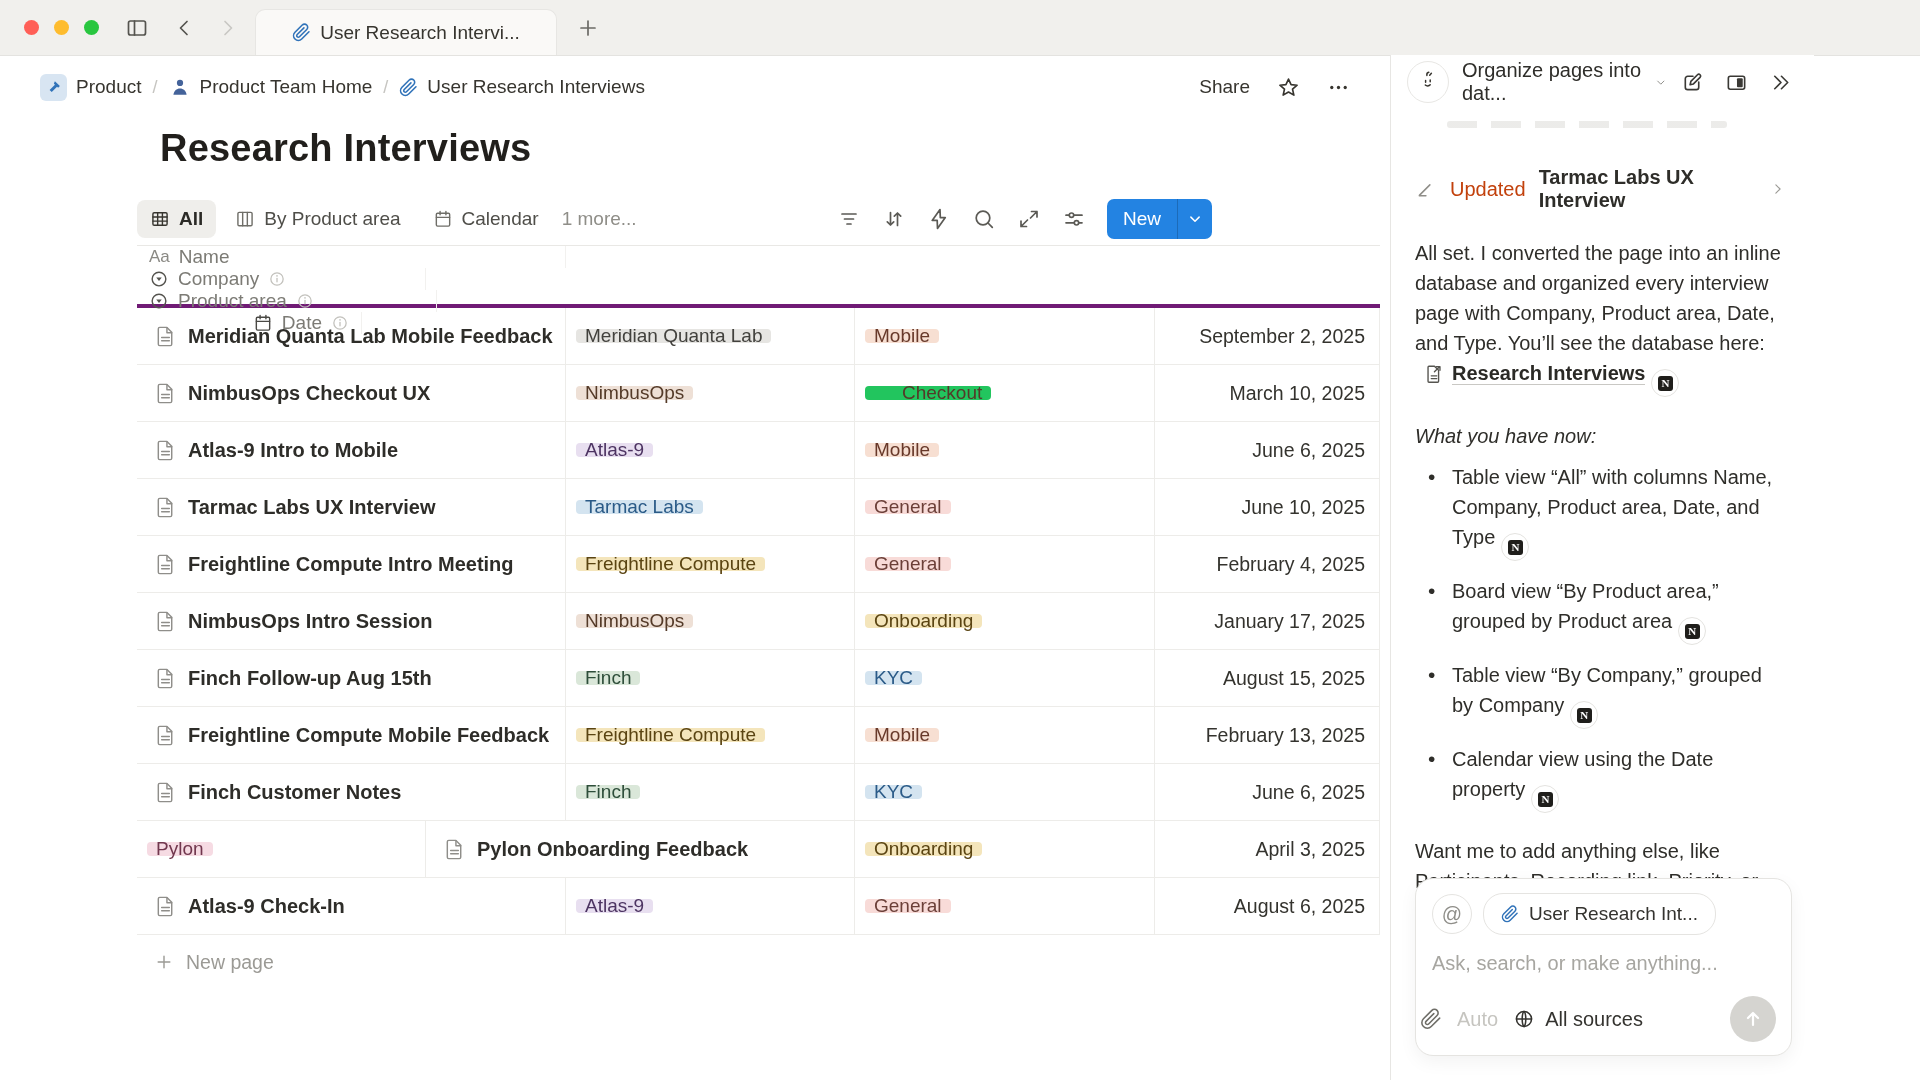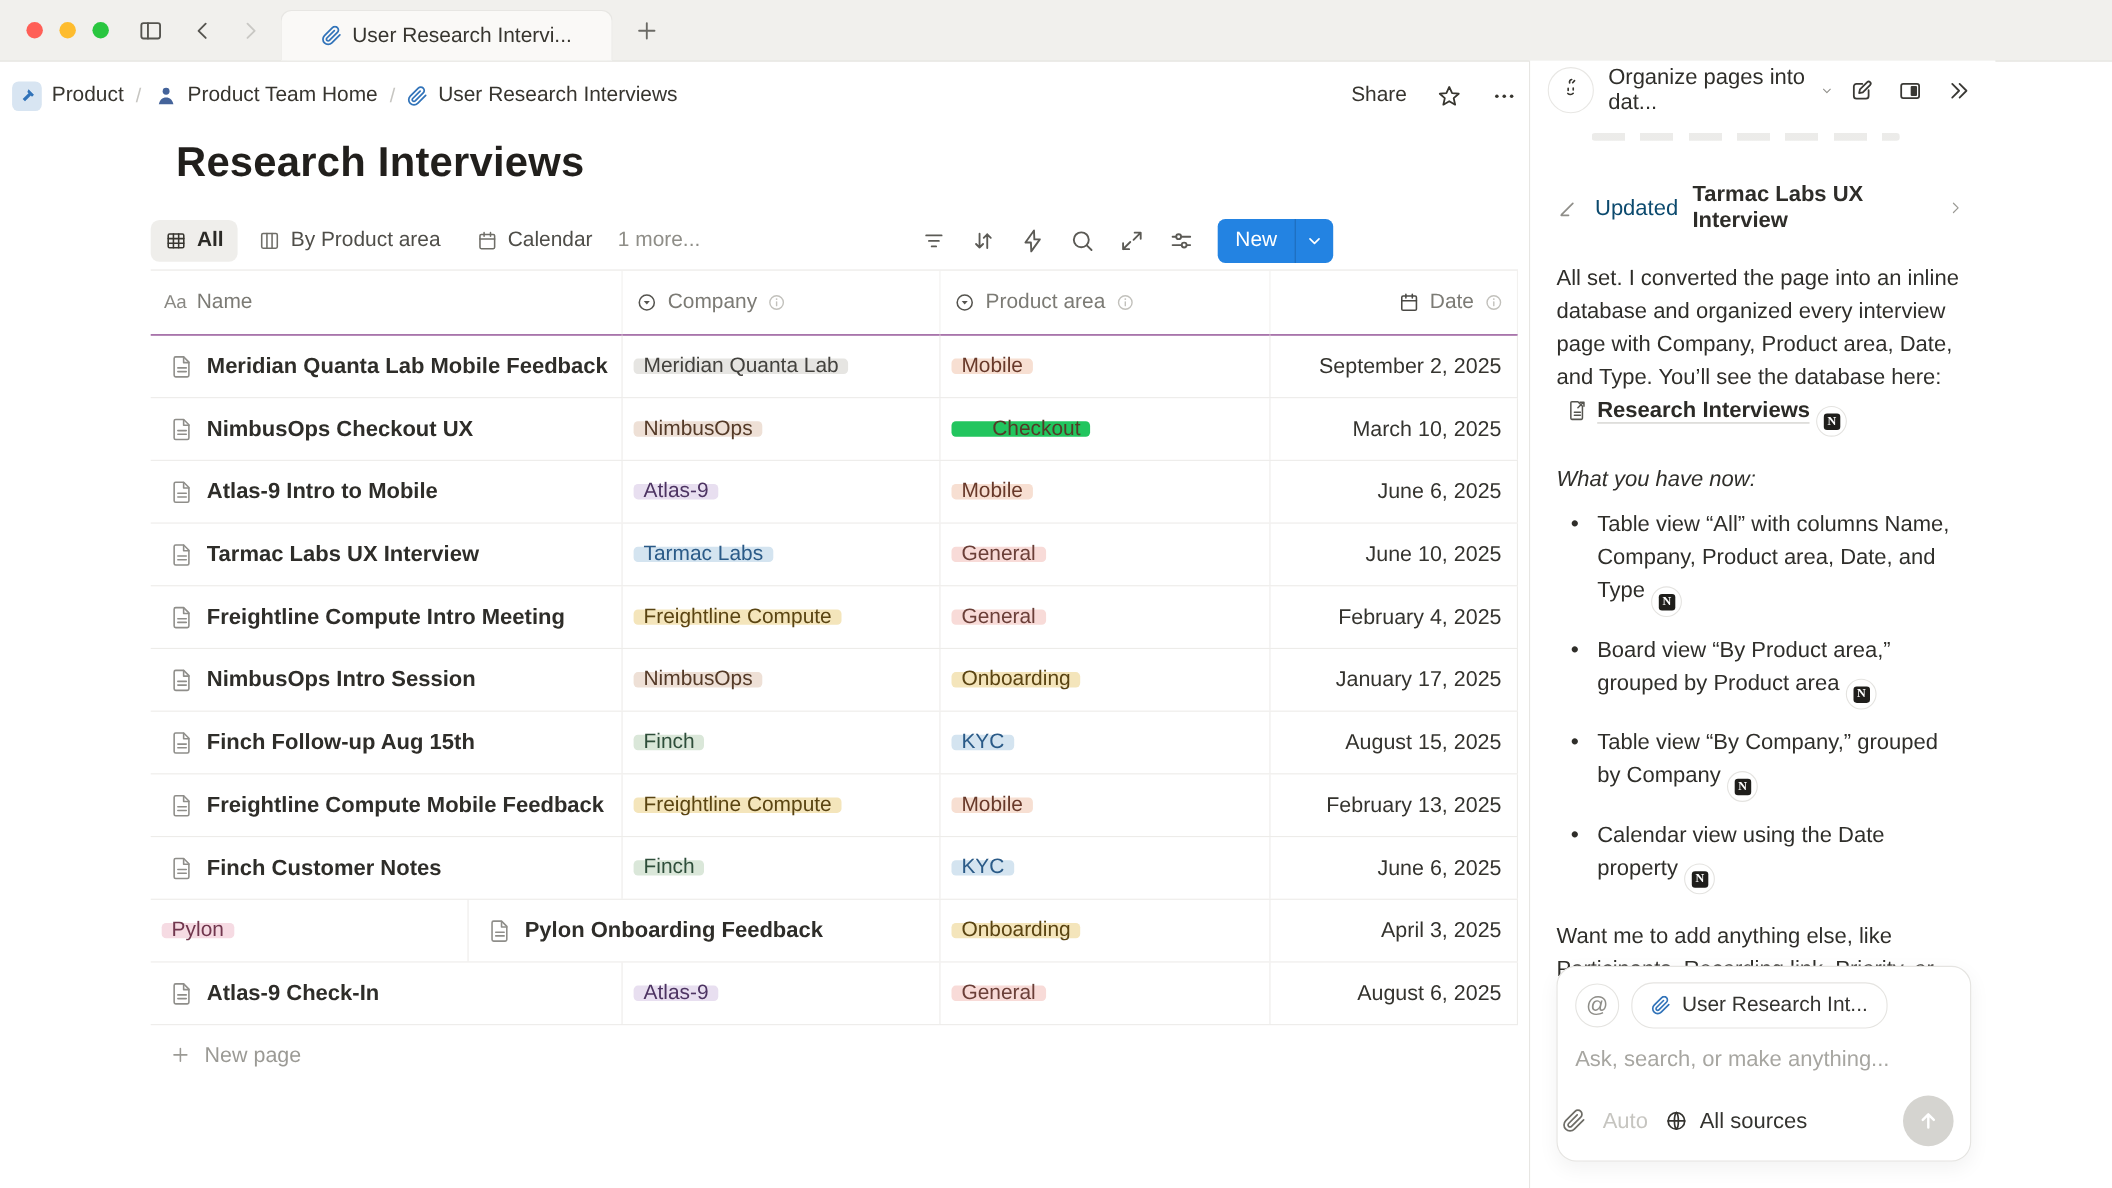--- a/index.html
+++ b/index.html
@@ -13,21 +13,21 @@
   .titlebar{position:absolute;top:0;left:0;right:0;height:55px;background:#F1F0ED;border-bottom:1px solid #E4E3E0;}
   .light{position:absolute;top:20px;width:15px;height:15px;border-radius:50%;}
   .nav-ic{position:absolute;top:16px;color:#55544F;}
   .tab{position:absolute;left:255px;top:9px;width:302px;height:46px;background:#FAF9F7;
        border:1px solid #E7E6E3;border-bottom:none;border-radius:10px 10px 0 0;
        display:flex;align-items:center;justify-content:center;gap:9px;font-size:19px;box-sizing:border-box;}
   .newtab{position:absolute;left:576px;top:16px;color:#6B6A65;}
 
   
   .crumbbar{position:absolute;top:56px;left:0;width:1390px;height:62px;display:flex;align-items:center;
-            padding:0 11px;box-sizing:border-box;}
+            padding:0 40px;box-sizing:border-box;}
   .crumb{display:flex;align-items:center;gap:9px;font-size:19px;cursor:default;}
   .crumb-sep{color:#C6C5C1;margin:0 11px;font-size:18px;}
   .hammerbox{width:27px;height:27px;border-radius:6px;background:#D8E5F2;display:flex;align-items:center;justify-content:center;}
   .crumb-right{margin-left:auto;display:flex;align-items:center;gap:27px;color:#37352F;}
 
   
   .pagetitle{position:absolute;top:127px;left:160px;font-size:38px;font-weight:700;color:#211F1C;letter-spacing:.2px;}
   .viewsrow{position:absolute;top:192px;left:137px;width:1243px;height:54px;display:flex;align-items:center;
             border-bottom:1px solid #E9E8E5;box-sizing:border-box;}
   .vtab{display:flex;align-items:center;gap:9px;font-size:19px;padding:0 13px;height:38px;border-radius:8px;color:#4F4E49;}
@@ -36,21 +36,21 @@
   .vtab.active .vic{color:#37352F;}
   .more{font-size:19px;color:#8F8E88;margin-left:10px;}
   .tools{position:absolute;right:168px;top:7px;display:flex;align-items:center;gap:9px;color:#5B5A55;}
   .toolbtn{width:36px;height:40px;display:flex;align-items:center;justify-content:center;}
   .newbtn{height:40px;border-radius:7px;color:#fff;display:flex;margin-left:6px;overflow:hidden;}
   .newbtn .lbl{padding:0 16px;display:flex;align-items:center;font-size:19px;font-weight:500;}
   .newbtn .chev{width:34px;border-left:1px solid rgba(0,0,0,.18);display:flex;align-items:center;justify-content:center;}
 
   
   .table{position:absolute;top:246px;left:137px;width:1243px;}
-  .thead{display:flex;height:58px;border-bottom:1px solid #701a75;color:#7C7B75;font-size:19px;}
+  .thead{display:flex;height:58px;border-bottom:4px solid #701a75;color:#7C7B75;font-size:19px;flex-direction:column;}
   .th{display:flex;align-items:center;gap:9px;padding:0 12px;box-sizing:border-box;border-right:1px solid #F2F1EF;}
   .aa{font-size:17px;color:#8A8984;}
   .trow{display:flex;height:56px;border-bottom:1px solid #EDECE9;}
   .td{height:100%;display:flex;align-items:center;box-sizing:border-box;border-right:1px solid #EDECE9;overflow:hidden;}
   .c-name{width:429px;}  .c-comp{width:289px;}  .c-area{width:300px;}  .c-date{width:225px;justify-content:flex-end;}
   .td.c-name{padding:0 8px 0 17px;gap:11px;}
   .td.c-comp,.td.c-area{padding:0 10px;}
   .td.c-date{padding:0 14px;font-size:19.5px;color:#34332E;}
   .docic{color:#8F8E8A;flex:none;}
   .row-name{font-weight:600;font-size:20px;white-space:nowrap;color:#2E2D29;}
@@ -60,21 +60,21 @@
   
   .panel{position:absolute;top:55px;left:1390px;width:424px;bottom:0;border-left:1px solid #E7E6E3;background:#fff;box-sizing:border-box;}
   .panel-head{height:54px;display:flex;align-items:center;padding:0 22px 0 16px;gap:13px;}
   .face{width:40px;height:40px;border-radius:50%;border:1px solid #E8E7E4;display:flex;align-items:center;justify-content:center;color:#37352F;flex:none;}
   .panel-title{font-size:20px;font-weight:500;display:flex;align-items:center;gap:9px;color:#2F2E2A;}
   .head-icons{margin-left:auto;display:flex;gap:21px;color:#3A3935;align-items:center;}
   .pscroll{padding:0 28px 0 24px;position:relative;}
   .faded-bars{height:7px;margin:12px 0 0 32px;width:280px;opacity:.5;border-radius:3px;
               background:repeating-linear-gradient(90deg,#D9D8D4 0 30px,transparent 30px 44px);}
   .updated{display:flex;align-items:center;gap:13px;margin-top:38px;font-size:20px;}
-  .updated .ulbl{color:#0c4a6e;}
+  .updated .ulbl{color:#c2410c;}
   .updated .upg{font-weight:600;color:#2E2D29;}
   .msg{font-size:20px;line-height:30px;margin-top:26px;color:#2F2E2A;}
   .mlink{font-weight:600;border-bottom:1.5px solid #C9C8C4;color:#2B2A26;}
   .linkdoc{display:inline-block;vertical-align:-5px;margin:0 7px 0 8px;color:#55544F;}
   .nbadge{display:inline-flex;width:26px;height:26px;border:1px solid #E4E3E0;border-radius:50%;
           align-items:center;justify-content:center;vertical-align:-7px;margin-left:6px;background:#fff;}
   .nsq{width:15px;height:15px;background:#1F1E1B;color:#fff;border-radius:3px;font-size:11px;font-weight:700;
        display:flex;align-items:center;justify-content:center;font-family:"Liberation Serif",serif;}
   .list-intro{margin-top:28px;font-size:20px;color:#2F2E2A;font-style:italic;}
   .bullets{margin:14px 0 0;padding:0 0 0 10px;list-style:none;}

